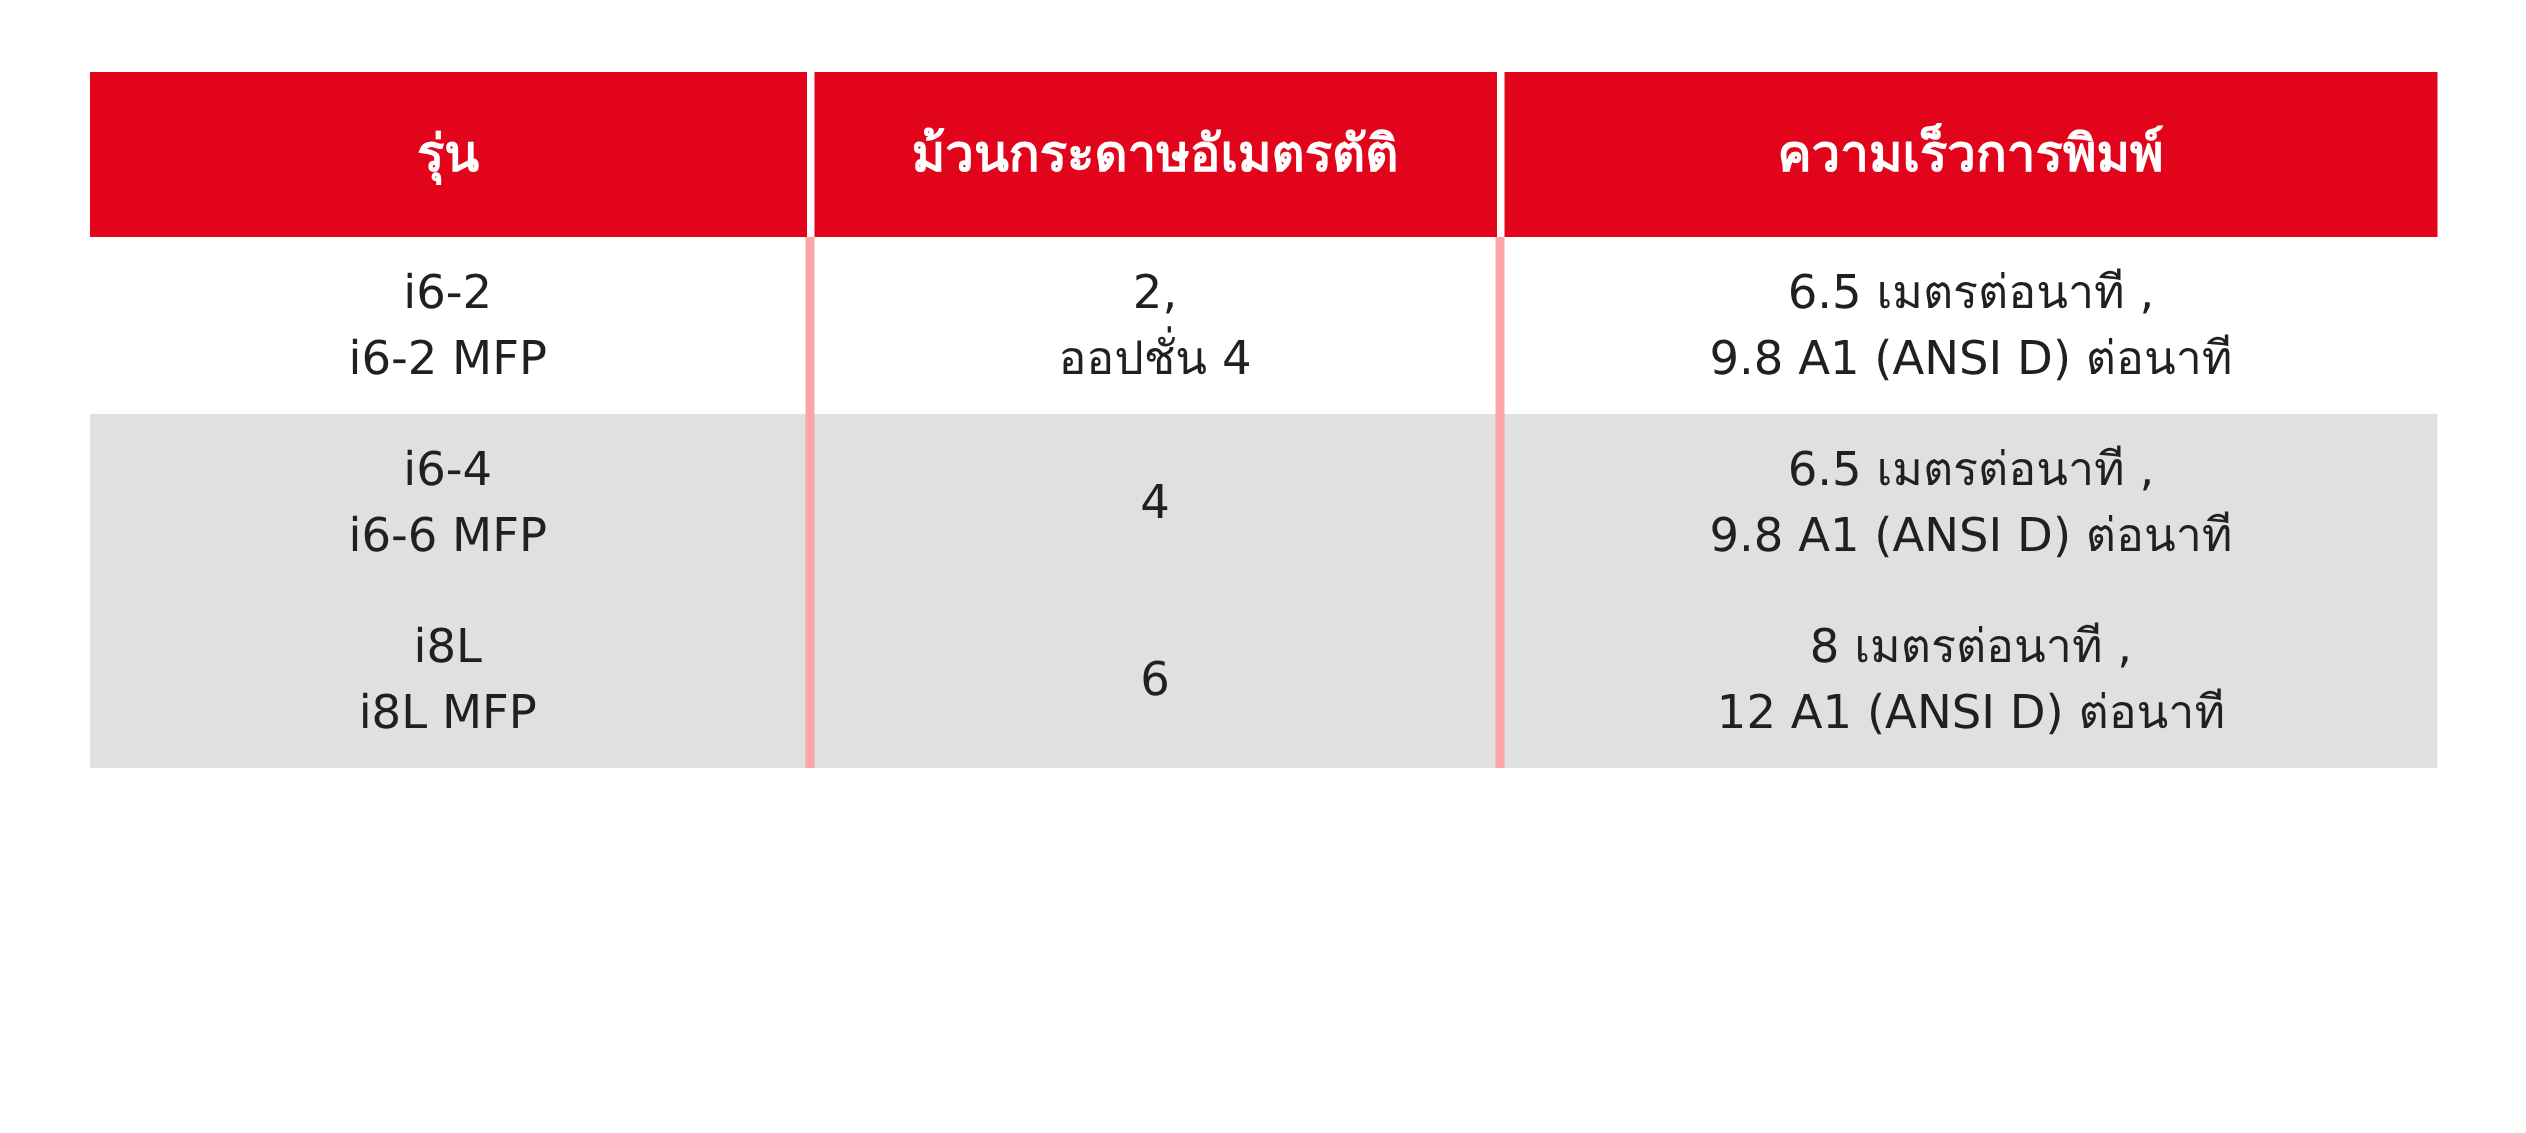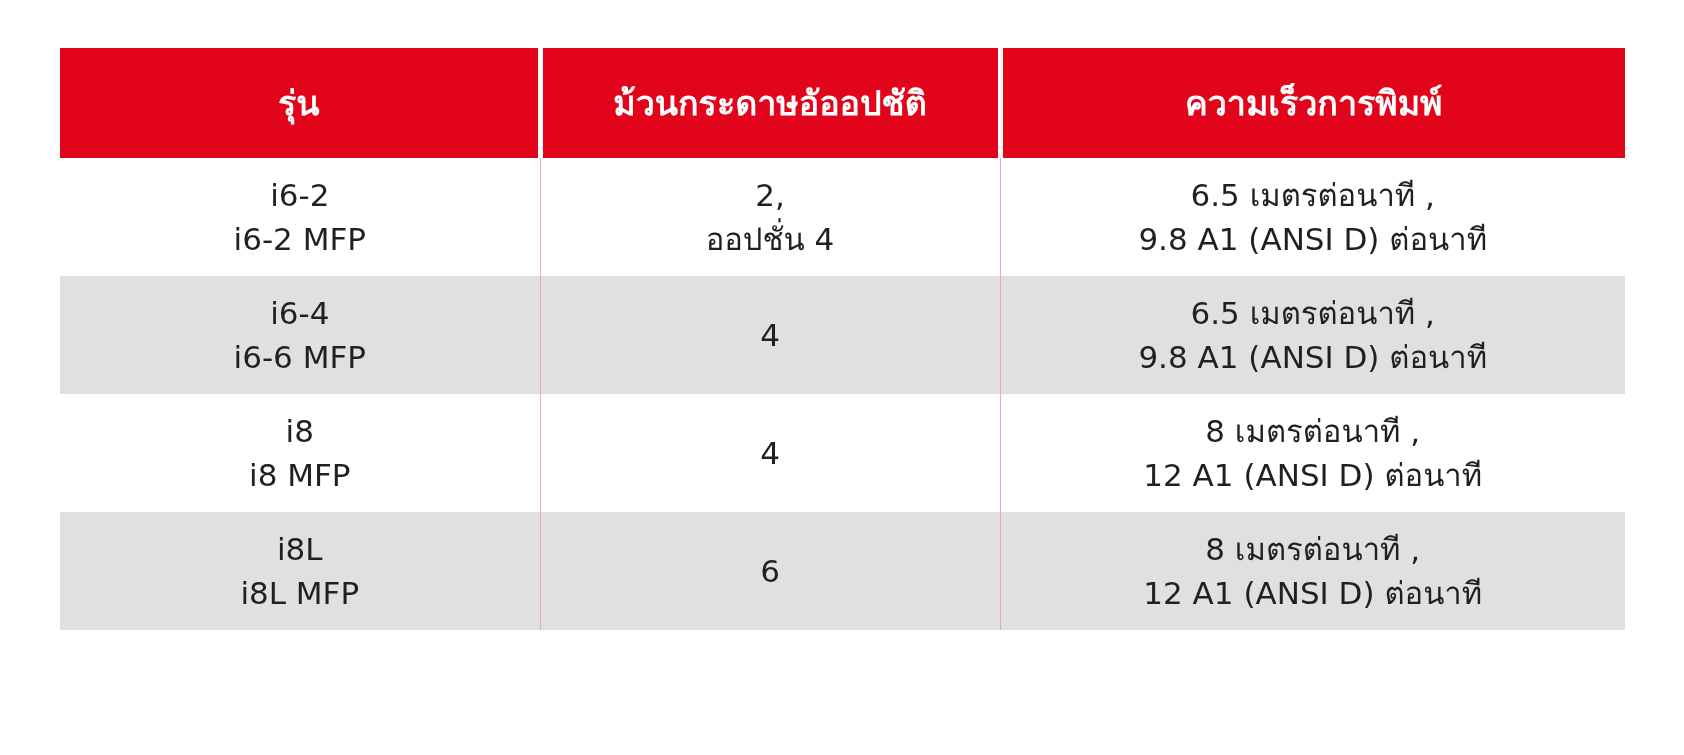--- a/index.html
+++ b/index.html
@@ -43,21 +43,21 @@
     border-right: 5px solid #ffffff;
     line-height: 1.2;
   }
   thead th:last-child { border-right: none; text-align: center; }
 
   tbody td {
     font-size: 31px;
     text-align: center;
     vertical-align: middle;
     padding: 14px 10px;
-    border-right: 1px solid #fca5a5;
+    border-right: 6px solid #fca5a5;
     line-height: 1.42;
     color: #231f20;
     font-weight: normal;
   }
   tbody td:last-child { border-right: none; }
 
   tbody tr.odd td { background: #ffffff; }
   tbody tr.even td { background: #e0e0e0; }
 
   tbody tr td.model-cell { white-space: pre-line; }
@@ -72,47 +72,40 @@
 <div class="page">
   <table class="spec-table">
     <colgroup>
       <col class="c1">
       <col class="c2">
       <col class="c3">
     </colgroup>
     <thead>
       <tr>
         <th>รุ่น</th>
-        <th>ม้วนกระดาษอัออปชัติ</th>
+        <th>ม้วนกระดาษอัเมตรตัติ</th>
         <th>ความเร็วการพิมพ์</th>
       </tr>
     </thead>
     <tbody>
       <tr class="odd">
         <td class="model-cell">i6-2
 i6-2 MFP</td>
         <td class="rolls-cell">2,
 ออปชั่น 4</td>
         <td class="speed-cell">6.5 เมตรต่อนาที ,
 9.8 A1 (ANSI D) ต่อนาที</td>
       </tr>
       <tr class="even">
         <td class="model-cell">i6-4
 i6-6 MFP</td>
         <td class="rolls-cell">4</td>
         <td class="speed-cell">6.5 เมตรต่อนาที ,
 9.8 A1 (ANSI D) ต่อนาที</td>
       </tr>
-      <tr class="odd">
-        <td class="model-cell">i8
-i8 MFP</td>
-        <td class="rolls-cell">4</td>
-        <td class="speed-cell">8 เมตรต่อนาที ,
-12 A1 (ANSI D) ต่อนาที</td>
-      </tr>
       <tr class="even">
         <td class="model-cell">i8L
 i8L MFP</td>
         <td class="rolls-cell">6</td>
         <td class="speed-cell">8 เมตรต่อนาที ,
 12 A1 (ANSI D) ต่อนาที</td>
       </tr>
     </tbody>
   </table>
 </div>

